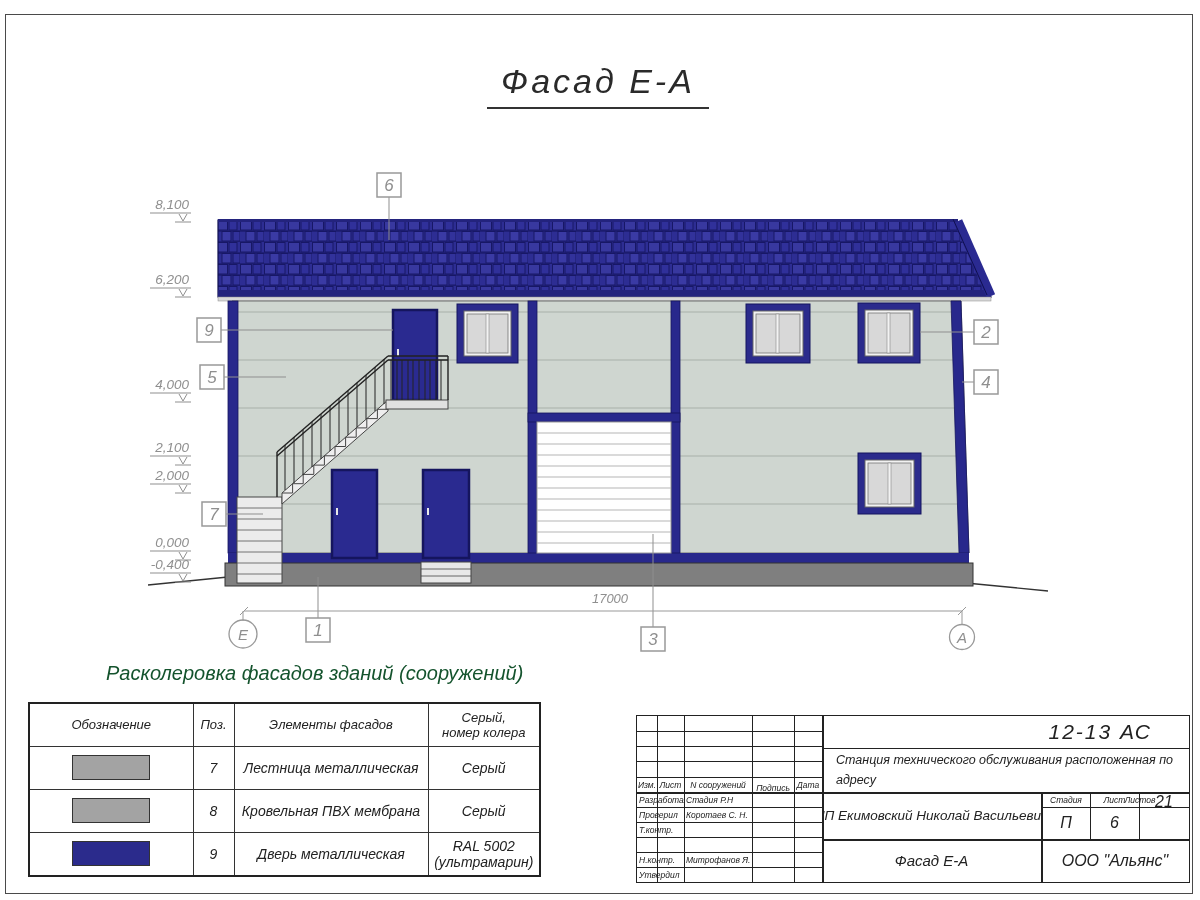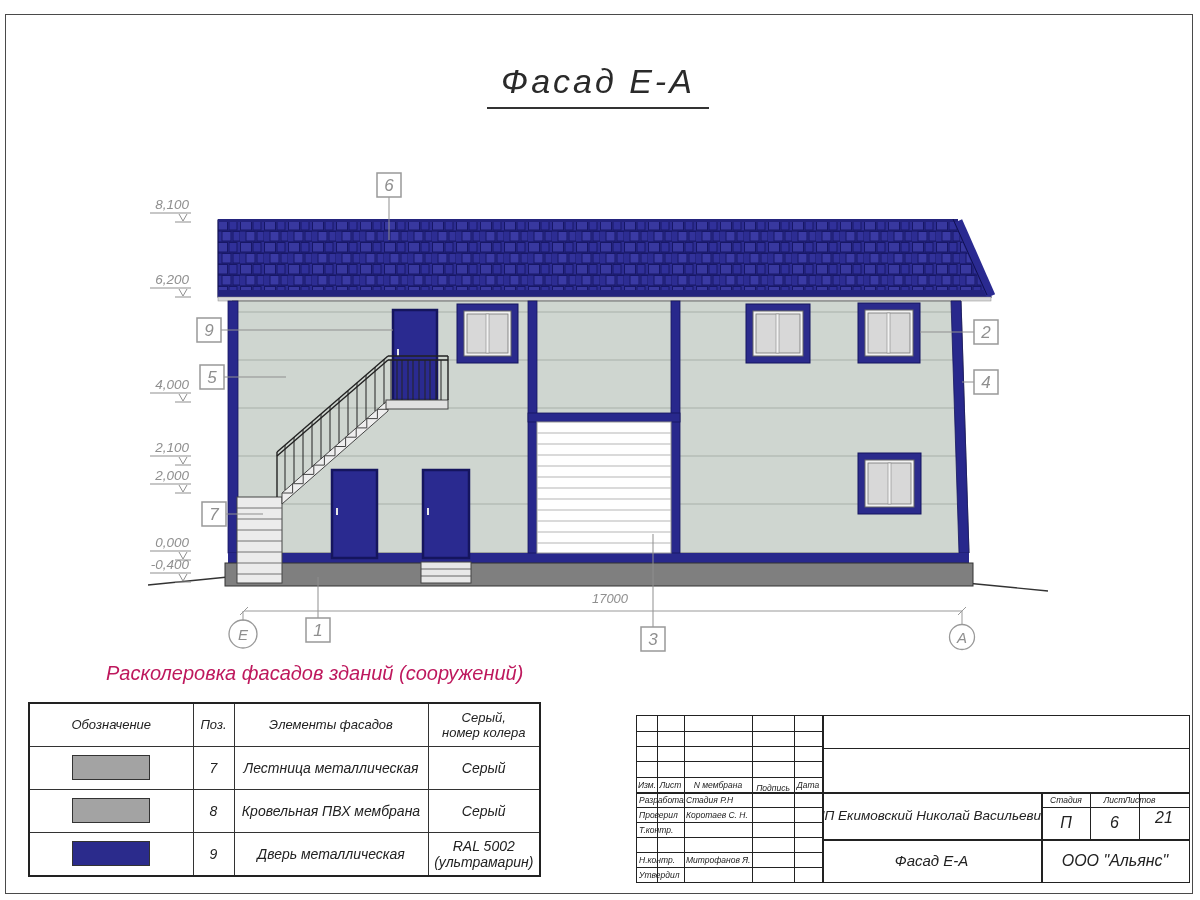--- a/index.html
+++ b/index.html
@@ -5,21 +5,21 @@
   html,body{margin:0;padding:0;background:#ffffff;}
   #page{position:relative;width:1200px;height:900px;background:#fff;overflow:hidden;
         font-family:"Liberation Sans",sans-serif;}
   .frame{position:absolute;left:5px;top:14px;width:1186px;height:878px;border:1.5px solid #4a4a4a;}
   .sheet-title{position:absolute;left:433px;top:62px;width:330px;text-align:center;}
   .sheet-title span{display:inline-block;font-size:34px;font-style:italic;font-weight:400;
         letter-spacing:3px;color:#2a2a2a;border-bottom:2px solid #333;padding:0 14px 6px 14px;}
   svg text{font-family:"Liberation Sans",sans-serif;font-style:italic;}
   .ann{fill:#8f8f8f;}
   
-  .legend-title{position:absolute;left:106px;top:662px;font-size:20px;font-style:italic;color:#be185d;}
+  .legend-title{position:absolute;left:106px;top:662px;font-size:20px;font-style:italic;color:#14532d;}
   table.legend{position:absolute;left:28px;top:702px;border-collapse:collapse;table-layout:fixed;}
   table.legend td,table.legend th{border:1px solid #333;font-style:italic;font-weight:normal;
         color:#222;text-align:center;vertical-align:middle;padding:0;}
   table.legend{border:2px solid #222;}
   table.legend th{font-size:13px;margin-left:16px;}
   table.legend td{font-size:14px;}
   .swatch{width:76px;height:23px;margin:0 auto;border:1.5px solid #333;}
   
   #tb{position:absolute;left:636px;top:715px;width:552px;height:166px;border:1.5px solid #222;
       font-style:italic;color:#222;}
@@ -374,43 +374,45 @@
 
   <div class="ln" style="left:185px;top:32px;width:367px;height:1px"></div>
   <div class="ln" style="left:185px;top:123px;width:367px;height:1.5px"></div>
   <div class="ln" style="left:404px;top:76px;width:1.5px;height:90px"></div>
   <div class="ln" style="left:404px;top:91px;width:148px;height:1px"></div>
   <div class="ln" style="left:453px;top:76px;width:1px;height:47px"></div>
   <div class="ln" style="left:502px;top:76px;width:1px;height:47px"></div>
 
   <div class="cell small" style="left:0;top:61px;width:20px;height:15px">Изм.</div>
   <div class="cell small" style="left:20px;top:61px;width:27px;height:15px">Лист</div>
-  <div class="cell small" style="left:47px;top:61px;width:68px;height:15px">N мембрана</div>
+  <div class="cell small" style="left:47px;top:61px;width:68px;height:15px">N сооружений</div>
   <div class="cell small" style="left:115px;top:61px;width:42px;height:21px">Подпись</div>
   <div class="cell small" style="left:157px;top:61px;width:28px;height:15px">Дата</div>
 
   <div class="cell small" style="left:2px;top:76px;width:45px;height:15px;justify-content:flex-start">Разработал</div>
   <div class="cell small" style="left:49px;top:76px;width:66px;height:15px;justify-content:flex-start">Стадия Р.Н</div>
   <div class="cell small" style="left:2px;top:91px;width:45px;height:15px;justify-content:flex-start">Проверил</div>
   <div class="cell small" style="left:49px;top:91px;width:66px;height:15px;justify-content:flex-start">Коротаев С. Н.</div>
   <div class="cell small" style="left:2px;top:106px;width:45px;height:15px;justify-content:flex-start">Т.контр.</div>
   <div class="cell small" style="left:49px;top:106px;width:66px;height:15px;justify-content:flex-start"></div>
   <div class="cell small" style="left:2px;top:121px;width:45px;height:15px;justify-content:flex-start"></div>
   <div class="cell small" style="left:49px;top:121px;width:66px;height:15px;justify-content:flex-start"></div>
   <div class="cell small" style="left:2px;top:136px;width:45px;height:15px;justify-content:flex-start">Н.контр.</div>
   <div class="cell small" style="left:49px;top:136px;width:66px;height:15px;justify-content:flex-start">Митрофанов Я. А.</div>
   <div class="cell small" style="left:2px;top:151px;width:45px;height:15px;justify-content:flex-start">Утвердил</div>
   <div class="cell small" style="left:49px;top:151px;width:66px;height:15px;justify-content:flex-start"></div>
 
+  <div class="cell docnum" style="left:185px;top:0;width:330px;height:32px;justify-content:flex-end">12-13 АС</div>
   <div style="position:absolute;left:199px;top:34px;width:350px" class="addr">
+    <div>Станция технического обслуживания расположенная по адресу</div>
   </div>
   <div class="cell" style="left:185px;top:76px;width:219px;height:47px;font-size:13.5px">ИП Екимовский Николай Васильевич</div>
   <div class="cell small" style="left:405px;top:76px;width:48px;height:15px">Стадия</div>
   <div class="cell small" style="left:453px;top:76px;width:49px;height:15px">Лист</div>
   <div class="cell small" style="left:478px;top:76px;width:50px;height:15px">Листов</div>
   <div class="cell" style="left:405px;top:91px;width:48px;height:32px;font-size:16px">П</div>
   <div class="cell" style="left:453px;top:91px;width:49px;height:32px;font-size:16px">6</div>
-  <div class="cell" style="left:502px;top:91px;width:50px;height:22px;font-size:16px">21</div>
+  <div class="cell" style="left:502px;top:75px;width:50px;height:22px;font-size:16px">21</div>
   <div class="cell" style="left:185px;top:123px;width:219px;height:43px;font-size:15px">Фасад Е-А</div>
   <div class="cell" style="left:404px;top:123px;width:148px;height:43px;font-size:16px">ООО "Альянс"</div>
 </div>
 
 </div>
 
 </body></html>

